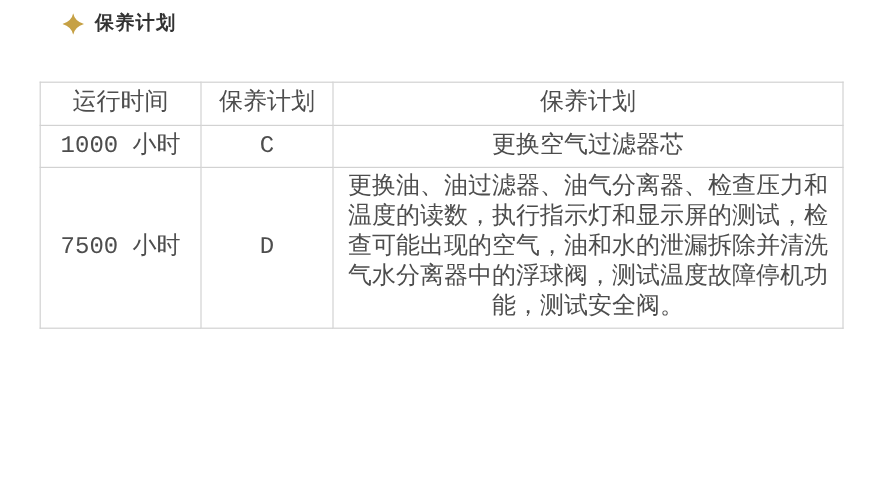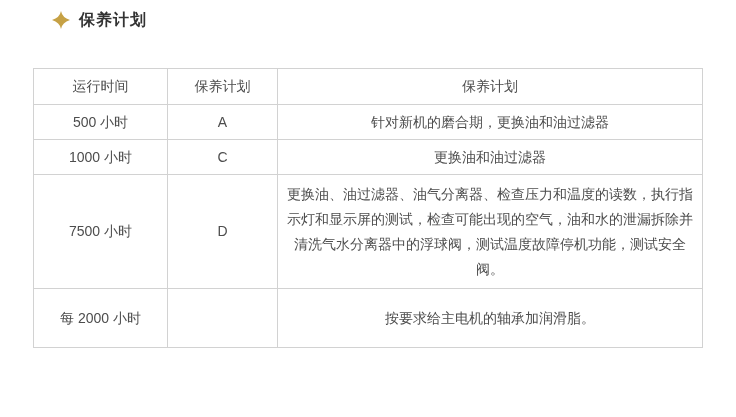--- a/index.html
+++ b/index.html
@@ -37,22 +37,23 @@
     letter-spacing: 1px;
     line-height: 18px;
   }
   table.maint {
     position: absolute;
     left: 33px;
     top: 68px;
     width: 669px;
     border-collapse: collapse;
     table-layout: fixed;
-    font-size: 14px;
+    font-size: 20px;
     color: #4d4d4d;
+    font-family: Liberation Mono, monospace;
   }
   table.maint th,
   table.maint td {
     border: 1px solid #d2d2d2;
     text-align: center;
     vertical-align: middle;
     font-weight: normal;
     padding: 4px 8px;
     line-height: 25px;
     background: #ffffff;
@@ -92,35 +93,25 @@
       <col class="c-plan">
       <col class="c-op">
     </colgroup>
     <tbody>
       <tr class="r-header">
         <th>运行时间</th>
         <th>保养计划</th>
         <th>保养计划</th>
       </tr>
       <tr class="r-std">
-        <td>500 小时</td>
-        <td>A</td>
-        <td>针对新机的磨合期，更换油和油过滤器</td>
-      </tr>
-      <tr class="r-std">
         <td>1000 小时</td>
         <td>C</td>
-        <td>更换油和油过滤器</td>
+        <td>更换空气过滤器芯</td>
       </tr>
       <tr class="r-tall">
         <td>7500 小时</td>
         <td>D</td>
         <td class="op-long">更换油、油过滤器、油气分离器、检查压力和温度的读数，执行指示灯和显示屏的测试，检查可能出现的空气，油和水的泄漏拆除并清洗气水分离器中的浮球阀，测试温度故障停机功能，测试安全阀。</td>
-      </tr>
-      <tr class="r-last">
-        <td>每 2000 小时</td>
-        <td></td>
-        <td class="op-top">按要求给主电机的轴承加润滑脂。</td>
       </tr>
     </tbody>
   </table>
 
 </div>
 
 </body></html>

